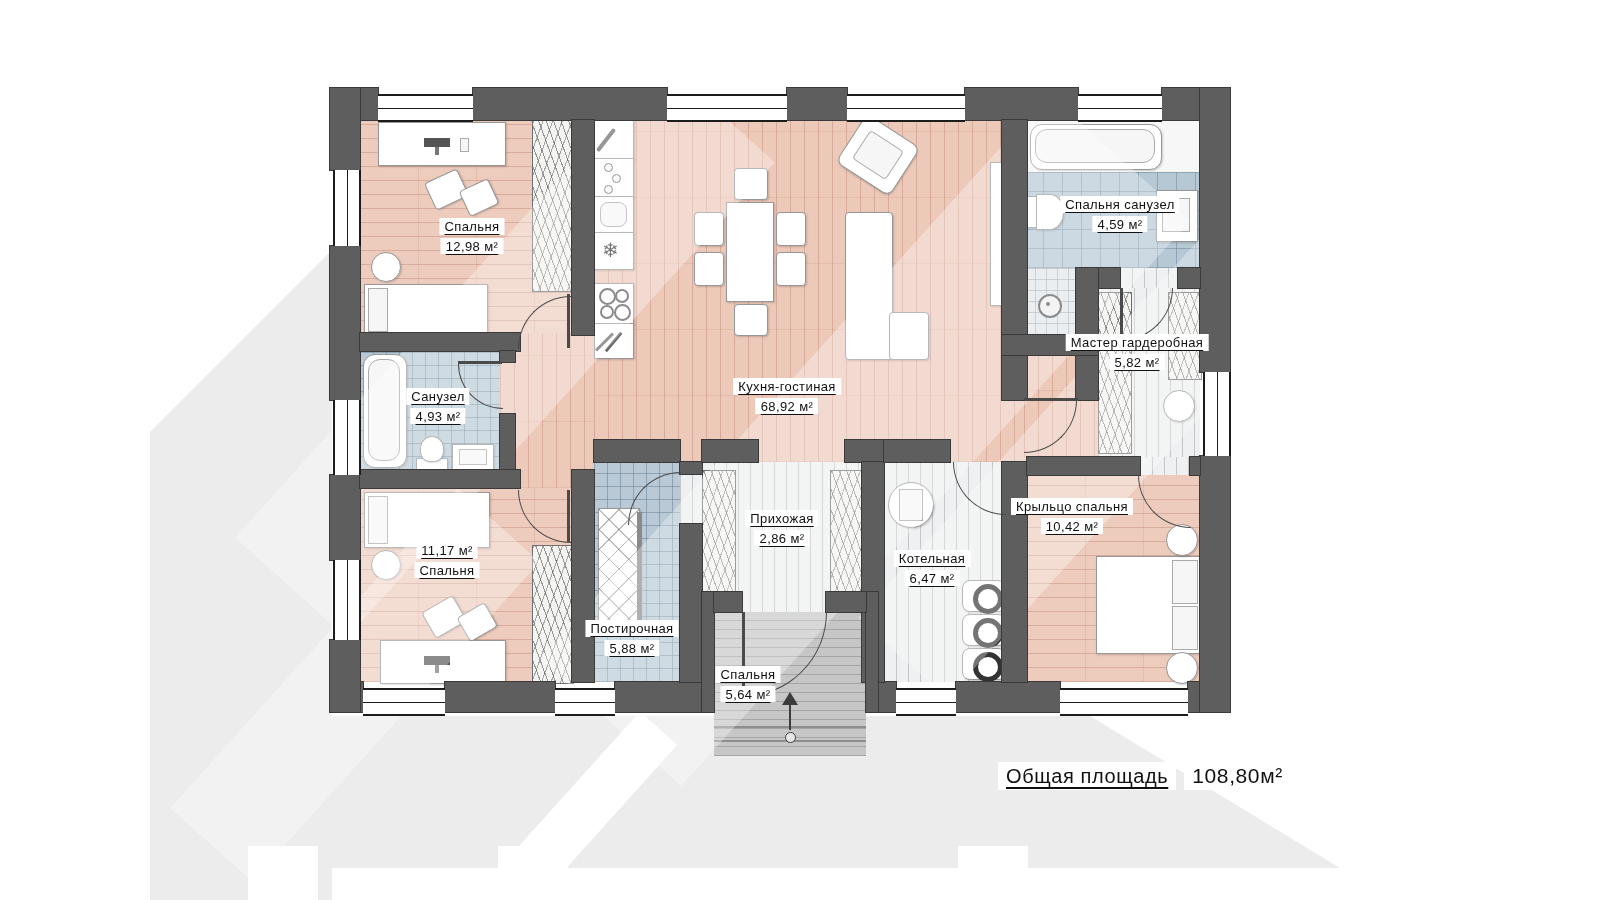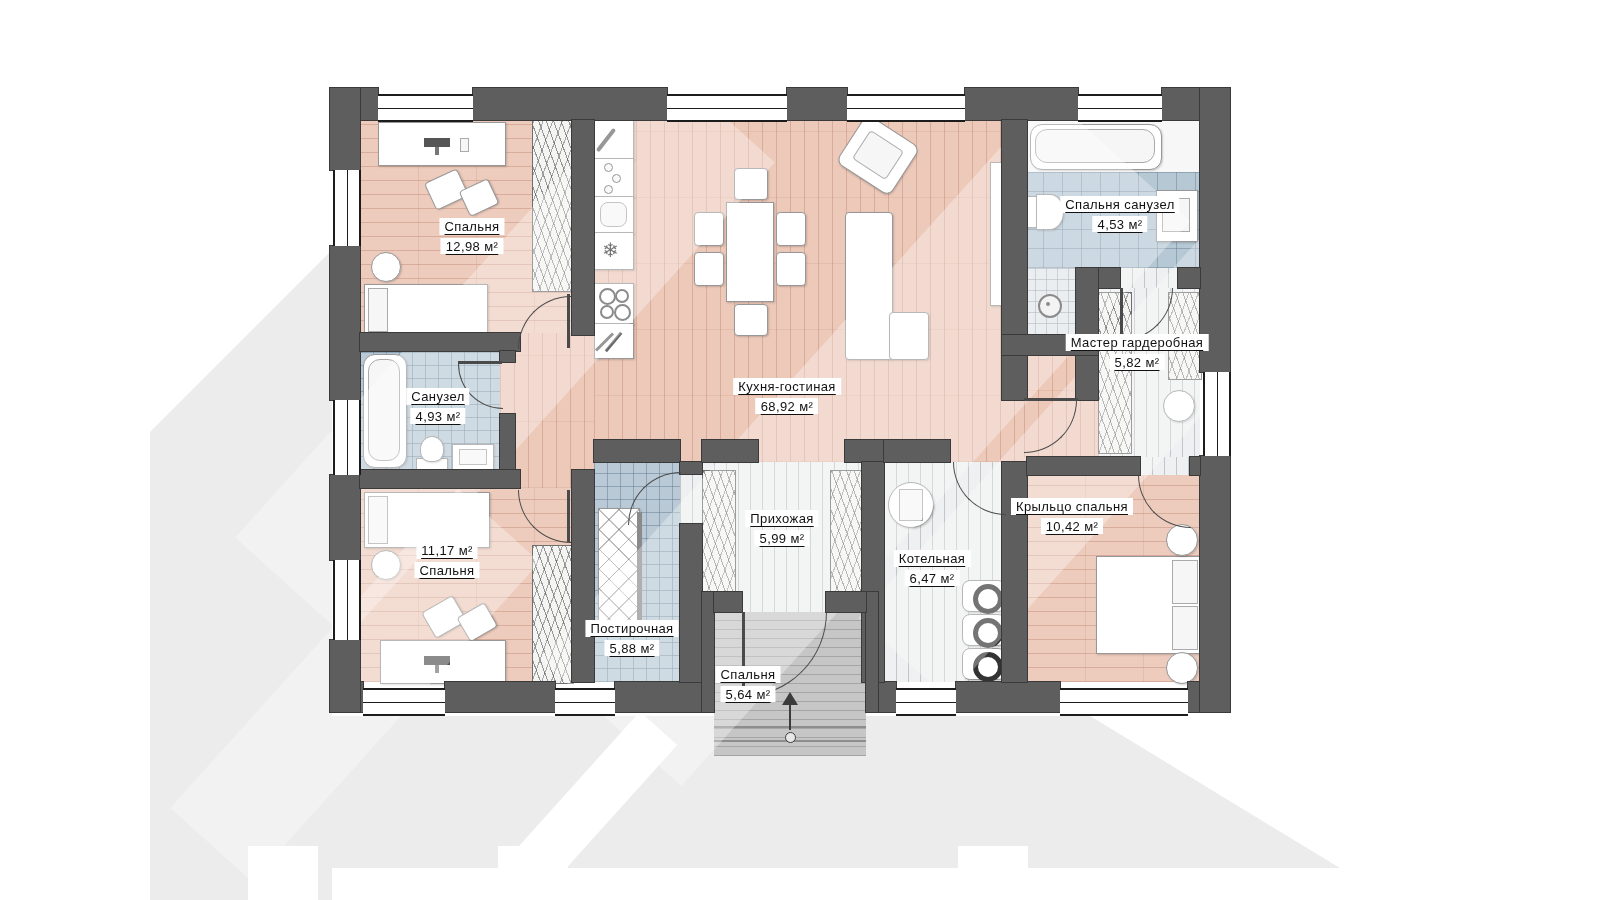--- a/index.html
+++ b/index.html
@@ -283,53 +283,56 @@
   <div class="abs streak" style="left:770px;top:60px;width:190px;height:760px;transform:rotate(42deg);z-index:25;"></div>
   <div class="abs streak" style="left:300px;top:470px;width:110px;height:430px;transform:rotate(42deg);z-index:25;"></div>
   <div class="abs streak" style="left:1030px;top:170px;width:120px;height:560px;transform:rotate(42deg);z-index:25;"></div>
 
   <div class="rlabel" style="left:472px;top:218px;">
     <span class="ln">Спальня</span>
     <span class="ln">12,98 м²</span>
   </div>
   <div class="rlabel" style="left:1120px;top:196px;">
     <span class="ln">Спальня санузел</span>
-    <span class="ln">4,53 м²</span>
+    <span class="ln">4,59 м²</span>
   </div>
   <div class="rlabel" style="left:787px;top:378px;">
     <span class="ln">Кухня-гостиная</span>
     <span class="ln">68,92 м²</span>
   </div>
   <div class="rlabel" style="left:438px;top:388px;">
     <span class="ln">Санузел</span>
     <span class="ln">4,93 м²</span>
   </div>
   <div class="rlabel" style="left:1137px;top:334px;">
     <span class="ln">Мастер гардеробная</span>
     <span class="ln">5,82 м²</span>
   </div>
   <div class="rlabel" style="left:447px;top:542px;">
     <span class="ln">11,17 м²</span>
     <span class="ln">Спальня</span>
   </div>
   <div class="rlabel" style="left:782px;top:510px;">
     <span class="ln">Прихожая</span>
-    <span class="ln">5,99 м²</span>
+    <span class="ln">2,86 м²</span>
   </div>
   <div class="rlabel" style="left:932px;top:550px;">
     <span class="ln">Котельная</span>
     <span class="ln">6,47 м²</span>
   </div>
   <div class="rlabel" style="left:1072px;top:498px;">
     <span class="ln">Крыльцо спальня</span>
     <span class="ln">10,42 м²</span>
   </div>
   <div class="rlabel" style="left:632px;top:620px;">
     <span class="ln">Постирочная</span>
     <span class="ln">5,88 м²</span>
   </div>
   <div class="rlabel" style="left:748px;top:666px;">
     <span class="ln">Спальня</span>
     <span class="ln">5,64 м²</span>
   </div>
 
+  <div class="total" style="left:998px;top:764px;">
+    <span class="tl">Общая площадь</span><span class="tv">108,80м²</span>
+  </div>
 
 </div>
 
 </body></html>

